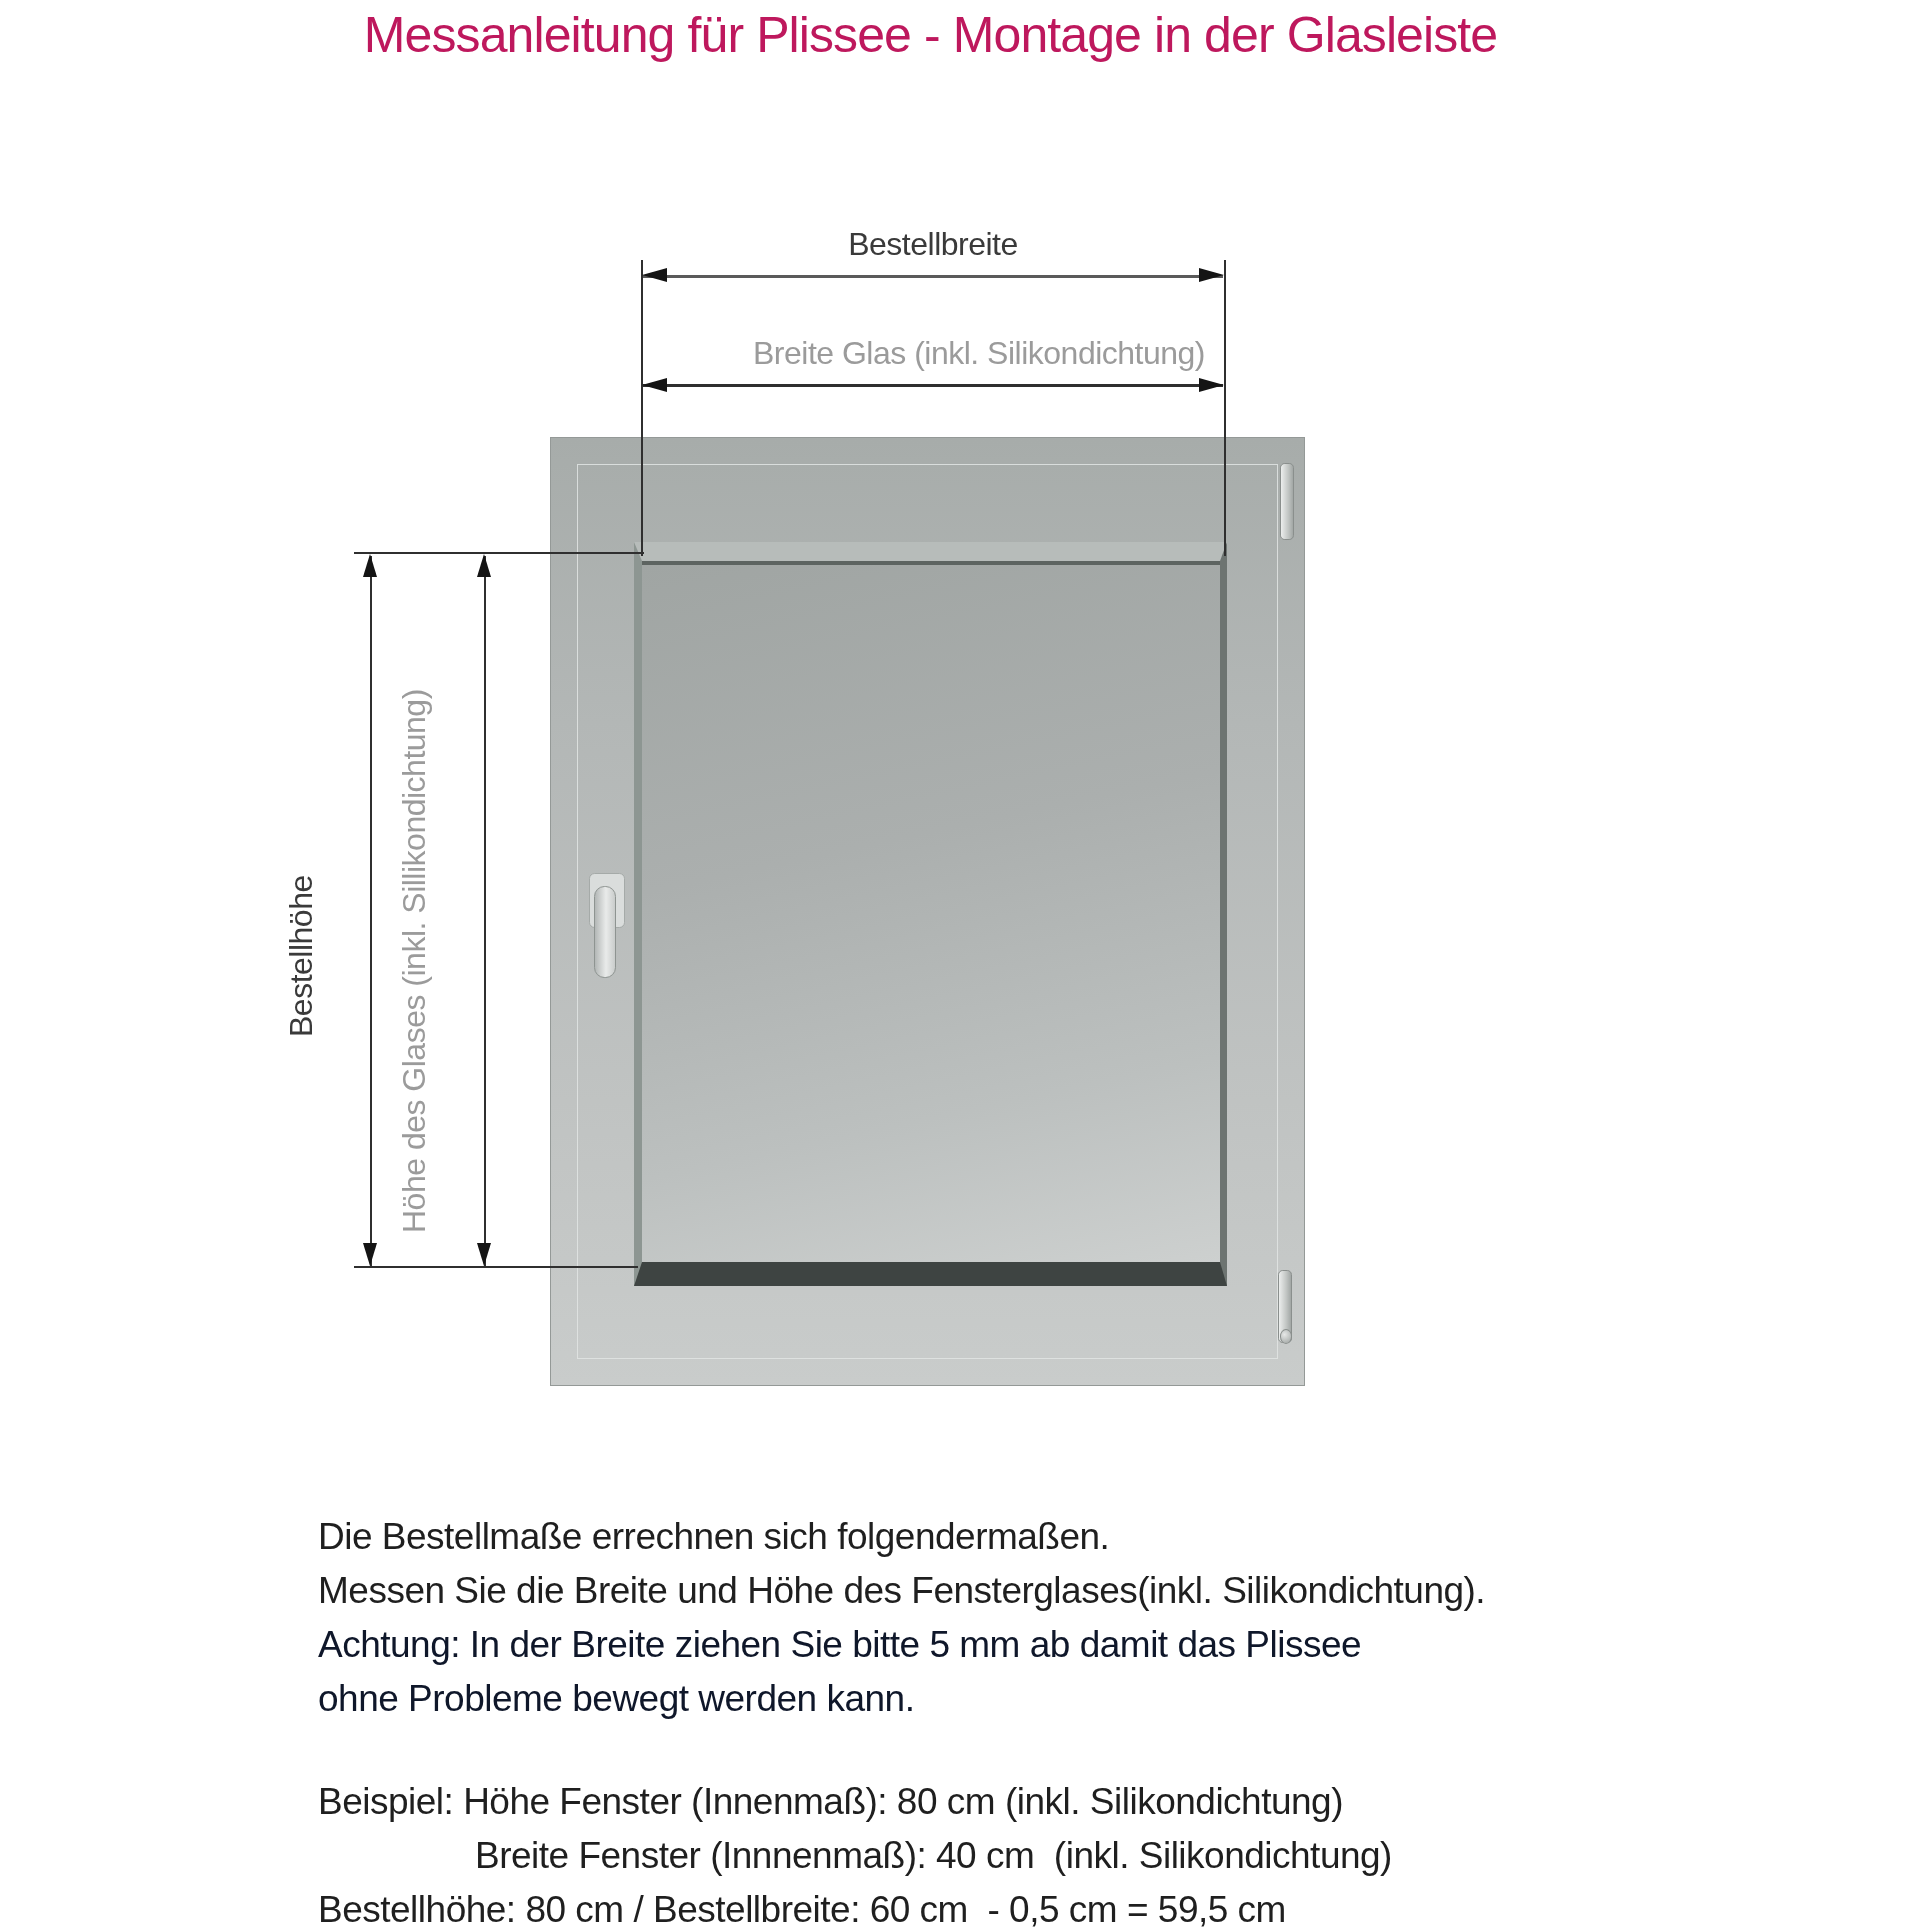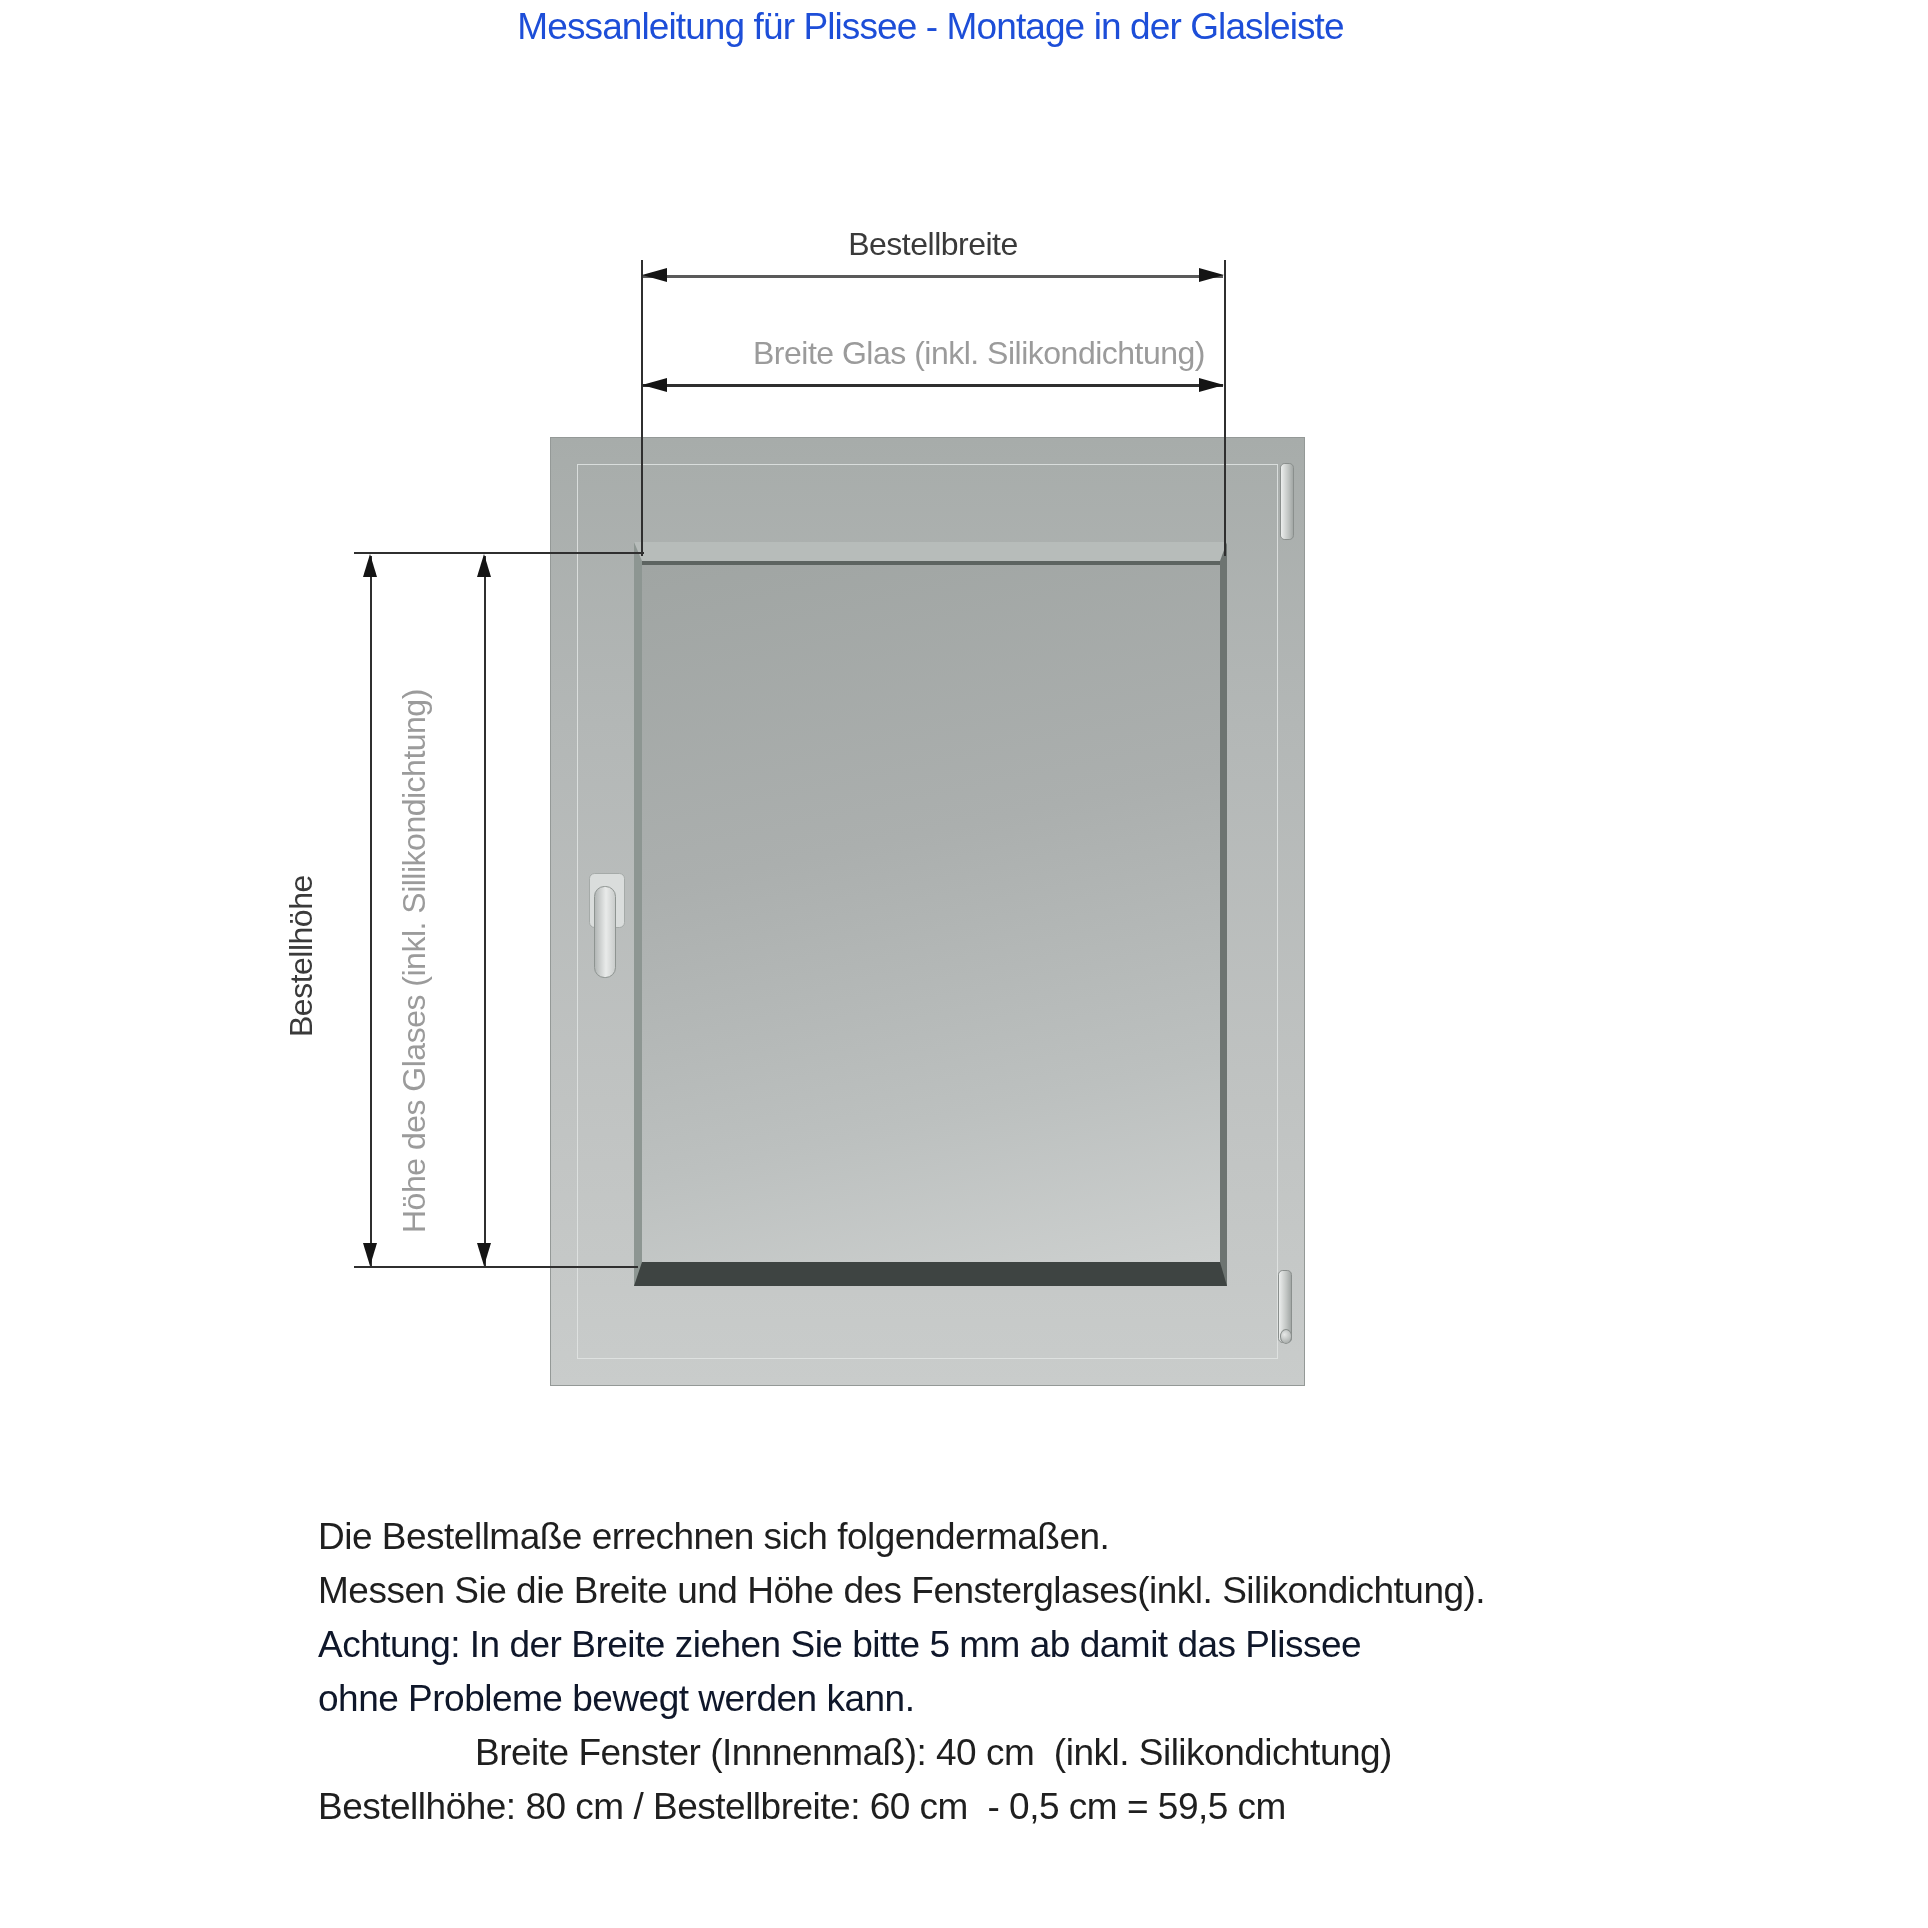--- a/index.html
+++ b/index.html
@@ -3,21 +3,21 @@
 <meta charset="utf-8">
 <style>
   html,body{margin:0;padding:0;background:#ffffff;}
   .canvas{
     position:relative;width:1928px;height:1928px;background:#ffffff;overflow:hidden;
     font-family:"Liberation Sans","DejaVu Sans",sans-serif;color:#232323;
   }
   
   .title{
     position:absolute;left:0;top:5.6px;width:1861px;text-align:center;
-    font-size:37px;letter-spacing:-0.9px;color:#1d4ed8;white-space:nowrap;
+    font-size:50px;letter-spacing:-0.9px;color:#be185d;white-space:nowrap;
   }
   
   .win-frame{
     position:absolute;left:550px;top:437px;width:755px;height:949px;
     background:linear-gradient(180deg,#a7acaa 0%,#b3b7b6 30%,#c0c3c2 70%,#c9cccb 100%);
     border:1.9px solid #949997;box-sizing:border-box;
   }
   .win-inner-line{
     position:absolute;left:26px;top:26px;right:26px;bottom:26px;
     border:1.9px solid rgba(226,229,228,0.85);
@@ -129,18 +129,19 @@
   <div class="dim dim-v" style="left:484px;top:556px;height:710px;"></div>
   <div class="ah ah-up" style="left:477px;top:554px;"></div>
   <div class="ah ah-down" style="left:477px;top:1243px;"></div>
   <div class="rot lbl-gray" style="left:433px;top:1196px;">Höhe des Glases (inkl. Sillikondichtung)</div>
 
   <div class="textblock">
     <div class="tline">Die Bestellmaße errechnen sich folgendermaßen.</div>
     <div class="tline">Messen Sie die Breite und Höhe des Fensterglases(inkl. Silikondichtung).</div>
     <div class="tline red">Achtung: In der Breite ziehen Sie bitte 5 mm ab damit das Plissee</div>
     <div class="tline red">ohne Probleme bewegt werden kann.</div>
+    <div class="tline gap">Beispiel: Höhe Fenster (Innenmaß): 80 cm (inkl. Silikondichtung)</div>
     <div class="tline indent">Breite Fenster (Innnenmaß): 40 cm  (inkl. Silikondichtung)</div>
     <div class="tline">Bestellhöhe: 80 cm / Bestellbreite: 60 cm  - 0,5 cm = 59,5 cm</div>
   </div>
 
 </div>
 
 
 </body></html>

